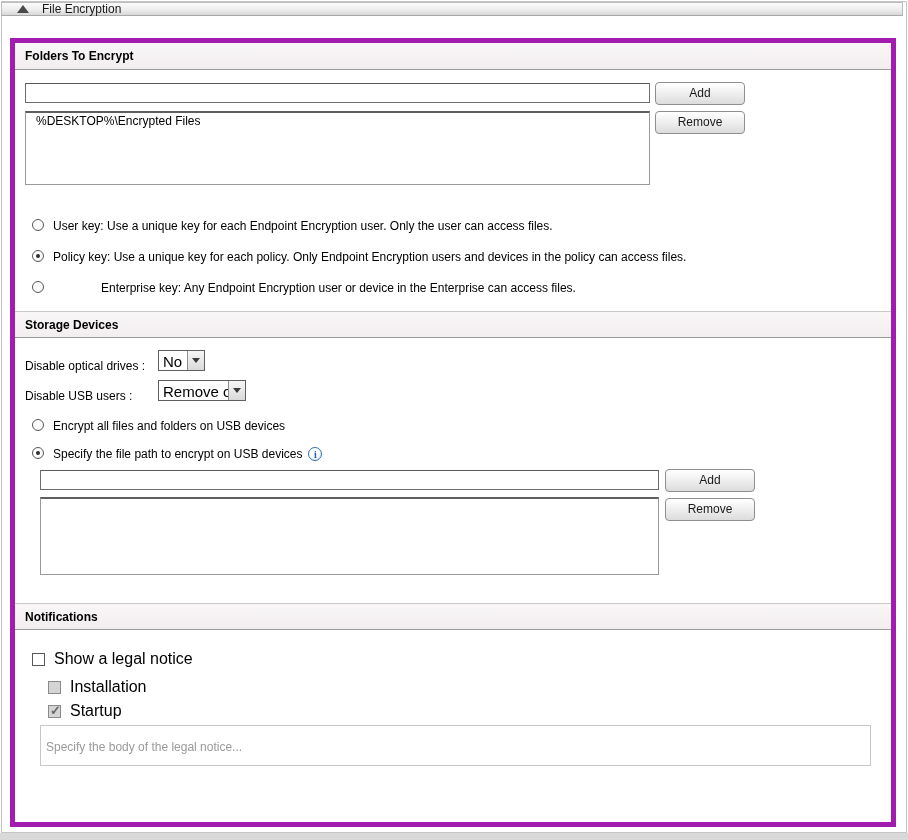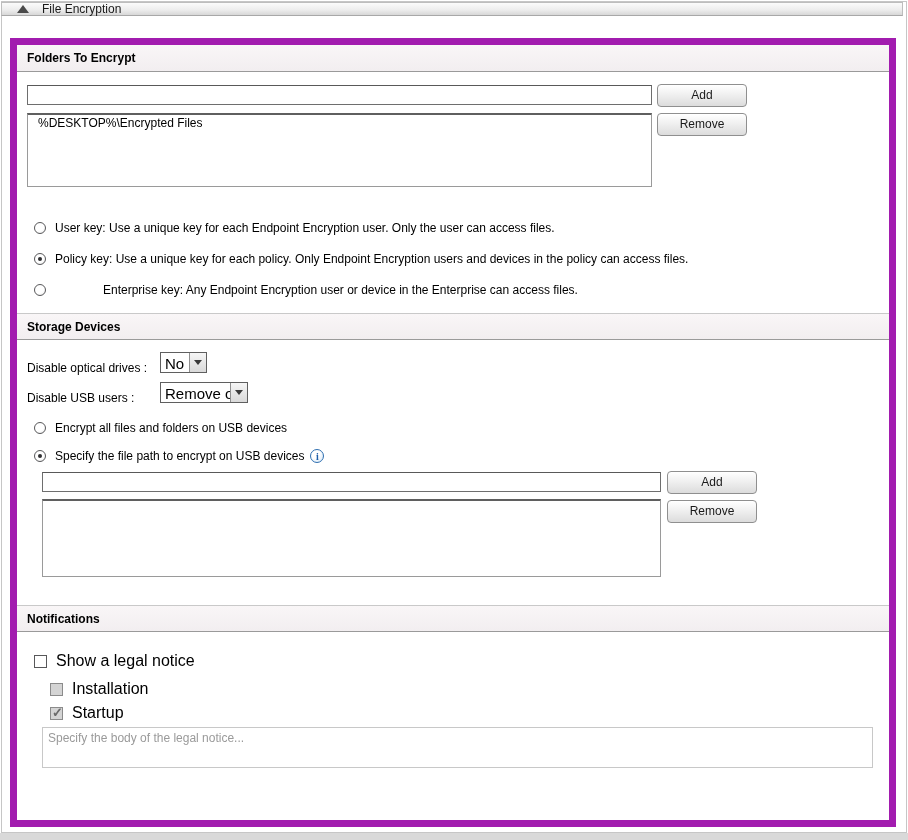--- a/index.html
+++ b/index.html
@@ -9,21 +9,21 @@
 
   
   .titlebar { position:absolute; left:1px; top:2px; width:902px; height:14px;
     background:linear-gradient(#fbfbfb,#ececec 60%,#d7d7d7); border:1px solid #bdbdbd; border-bottom:1px solid #a8a8a8;
     display:flex; align-items:center; }
   .collapse-tri { display:inline-block; width:0; height:0; margin-left:15px;
     border-left:6px solid transparent; border-right:6px solid transparent; border-bottom:8px solid #4a4a4a; }
   .titlebar-label { margin-left:13px; font-size:12px; color:#1a1a1a; }
 
   
-  .panel { position:absolute; left:10px; top:38px; width:886px; height:789px; border:7px solid #a21caf; background:#fff; }
+  .panel { position:absolute; left:10px; top:38px; width:886px; height:789px; border:5px solid #a21caf; background:#fff; }
 
   .sec-header { height:27px; background:linear-gradient(#f9f6f7,#f2eef0); border-bottom:1px solid #9a9a9a;
     display:flex; align-items:center; padding-left:10px; font-weight:bold; font-size:12px; }
   .sec-header.mid { border-top:1px solid #c9c9c9; }
   .sec-body { position:relative; background:#fff; }
   #body-folders { height:134px; }
   #body-key { height:107px; }
   #body-storage { height:265px; }
   #body-notif { height:170px; }
 
@@ -32,21 +32,21 @@
     font-family:"Liberation Sans", sans-serif; font-size:12px; padding:0 4px; outline:none; }
   .listbox { position:absolute; border:1px solid #9a9a9a; border-top:2px solid #5f5f5f; background:#fff; overflow:hidden; }
   .list-item { padding:1px 4px; font-size:12px; white-space:nowrap; }
 
   .btn { position:absolute; width:90px; height:23px; border:1px solid #8f8f8f; border-radius:4px;
     background:linear-gradient(#ffffff,#f0f0f0 45%,#dcdcdc); font-family:"Liberation Sans", sans-serif;
     font-size:12px; color:#1a1a1a; text-align:center; line-height:21px; cursor:pointer;
     box-shadow:0 1px 0 rgba(255,255,255,.8) inset; }
 
   
-  .radio-row { position:absolute; display:flex; align-items:center; }
+  .radio-row { position:absolute; display:flex; align-items:flex-start; }
   .radio { width:12px; height:12px; border:1px solid #58585a; border-radius:50%;
     background:radial-gradient(circle at 35% 30%, #ffffff 55%, #e3e3e3); position:relative; flex:0 0 auto; }
   .radio.selected::after { content:""; position:absolute; left:3px; top:3px; width:4px; height:4px;
     border-radius:50%; background:#2f2f31; }
   .radio-label { margin-left:9px; font-size:12px; }
 
   
   .check-row { position:absolute; display:flex; align-items:center; }
   .checkbox { width:13px; height:13px; border:1px solid #58585a; background:#fff; position:relative; flex:0 0 auto; }
   .checkbox.disabled { background:#d4d4d4; border-color:#8b8b8b; }
@@ -60,21 +60,21 @@
     display:flex; align-items:center; justify-content:center; }
   .combo-arrow { width:0; height:0; border-left:4px solid transparent; border-right:4px solid transparent; border-top:5px solid #3a3a3a; }
 
   .field-label { position:absolute; font-size:12px; }
 
   .info-icon { display:inline-block; width:14px; height:14px; margin-left:6px; border:1px solid #2f6fb0; border-radius:50%;
     background:radial-gradient(circle at 35% 30%, #ffffff 40%, #cfe4f7); color:#1d5da8; font-weight:bold; font-size:10px;
     text-align:center; line-height:13px; font-family:"Liberation Serif", serif; vertical-align:-2px; }
 
   .legal-textarea { position:absolute; border:1px solid #c8c8c8; resize:none; font-family:"Liberation Sans", sans-serif;
-    font-size:12px; padding:3px 5px; color:#701a75; outline:none; }
+    font-size:12px; padding:14px 5px; color:#701a75; outline:none; }
   .legal-textarea::placeholder { color:#9a9a9a; opacity:1; }
 </style>
 </head>
 <body>
 
 <div class="frame"></div>
 <div class="bottom-strip"></div>
 
 <div class="titlebar">
   <span class="collapse-tri"></span>

